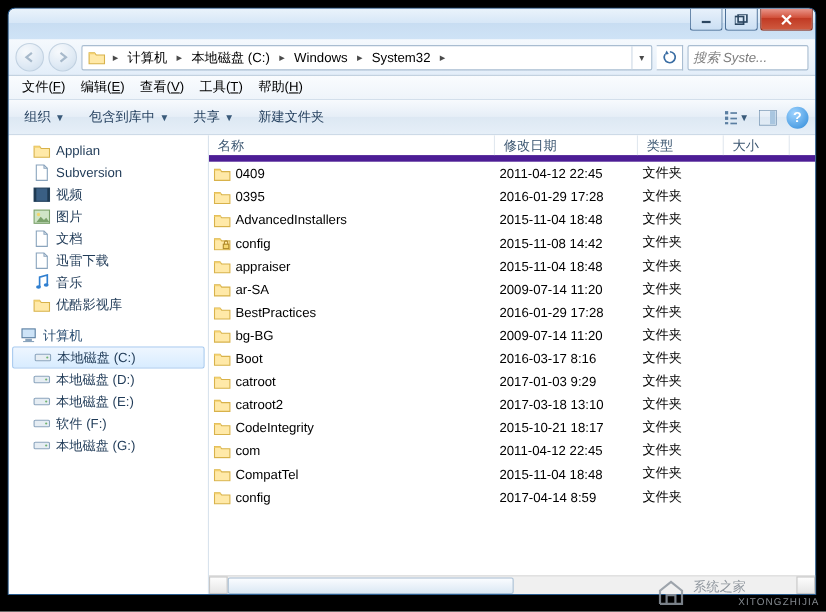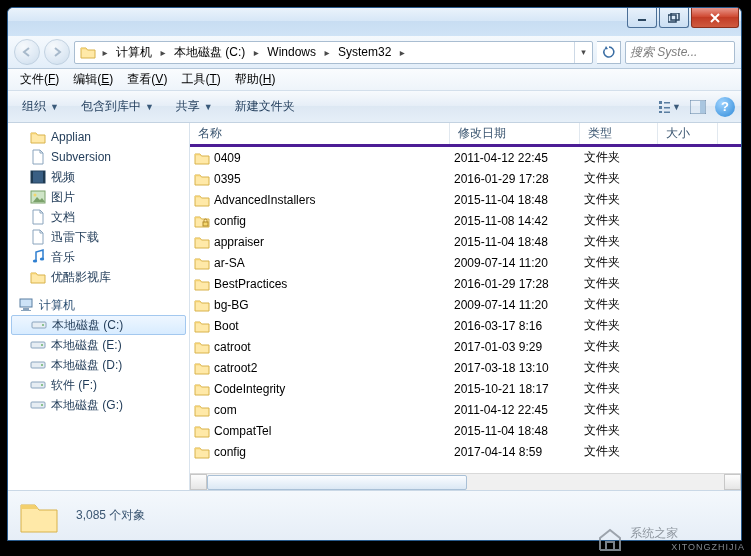--- a/index.html
+++ b/index.html
@@ -29,34 +29,34 @@
 .tool-spacer { flex:1; }
 .toolicon { width:22px; height:22px; display:flex; align-items:center; justify-content:center; color:#3a5a7a; }
 .toolicon.help { width:20px; height:20px; border-radius:50%; background: radial-gradient(circle at 35% 30%, #9ed3ff,#2f8ad8); color:#fff; font-weight:bold; font-size:13px; }
 .content { flex:1; display:flex; min-height:0; }
 .sidebar { width:182px; border-right:1px solid #d9e3ed; overflow-y:auto; padding:4px 0; background:#fff; color:#1f3a57; }
 .side-item { display:flex; align-items:center; height:20px; padding-left:22px; gap:5px; white-space:nowrap; }
 .side-item.header { padding-left:10px; color:#2b4f73; margin-top:8px; }
 .side-item.sel { background: linear-gradient(#eef6ff,#d8ecff); border:1px solid #a3c8ef; border-radius:2px; margin:0 3px; padding-left:19px; }
 .si-ico { width:16px; height:16px; display:flex; align-items:center; justify-content:center; }
 .filepane { flex:1; display:flex; flex-direction:column; min-width:0; background:#fff; }
-.fphdr { height:24px; border-bottom:3px solid #4c1d95; display:flex; align-items:center; color:#3a5570; }
+.fphdr { height:24px; border-bottom:6px solid #4c1d95; display:flex; align-items:center; color:#3a5570; }
 .fphdr > div { height:100%; display:flex; align-items:center; padding-left:8px; border-right:1px solid #e1e8ef; }
 .c-name { width:260px; } .c-date { width:130px; } .c-type { width:78px; } .c-size { width:60px; }
 .fplist { flex:1; overflow:hidden; position:relative; }
 .fprow { display:flex; align-items:center; height:21px; padding-left:4px; }
 .fprow .c-name { display:flex; align-items:center; gap:4px; }
 .fprow .c-date, .fprow .c-type { color:#000000; }
 .fp-hscroll { height:17px; background:#f0f0f0; border-top:1px solid #d9d9d9; position:relative; }
 .fp-hscroll::before, .fp-hscroll::after { content:''; position:absolute; top:0; width:17px; height:100%; background:linear-gradient(#fdfdfd,#e6e6e6); border:1px solid #c7c7c7; box-sizing:border-box; }
 .fp-hscroll::before { left:0; } .fp-hscroll::after { right:0; }
 .fp-thumb { position:absolute; left:17px; top:1px; height:15px; width:260px; background:linear-gradient(#fafcff,#dbe8f4); border:1px solid #a9c0d6; border-radius:2px; }
 .statusbar { height:50px; background: linear-gradient(#f4f8fc,#e6eef7); border-top:1px solid #cad8e6; display:flex; align-items:center; padding:0 10px; gap:16px; color:#3b5672; }
 .big-folder { width:42px; height:38px; }
-.branding { position:absolute; right:6px; bottom:4px; color:#7f8790; font-size:14px; display:flex; align-items:center; gap:6px; opacity:.85; z-index:2; }
+.branding { position:absolute; right:6px; bottom:4px; color:#7f8790; font-size:14px; display:flex; align-items:flex-start; gap:6px; opacity:.85; z-index:2; }
 .branding-sub { font-size:9px; letter-spacing:1px; color:#9aa0a7;margin-left:41px; }
 svg { display:block; }
 </style>
 </head>
 <body>
 
 <div class="window">
 
   <div class="titlebar">
     <div class="winbtn">
@@ -259,30 +259,30 @@
           </span>
           <span>本地磁盘 (C:)</span>
         </div>
         <div class="side-item">
           <span class="si-ico">
             <svg width="16" height="12" viewBox="0 0 16 12">
               <rect x="1" y="3" width="14" height="6" rx="1" fill="#e6edf3" stroke="#8aa4bd"></rect>
               <circle cx="12" cy="6" r="1" fill="#6fb36f"></circle>
             </svg>
           </span>
-          <span>本地磁盘 (E:)</span>
+          <span>本地磁盘 (D:)</span>
         </div>
         <div class="side-item">
           <span class="si-ico">
             <svg width="16" height="12" viewBox="0 0 16 12">
               <rect x="1" y="3" width="14" height="6" rx="1" fill="#e6edf3" stroke="#8aa4bd"></rect>
               <circle cx="12" cy="6" r="1" fill="#6fb36f"></circle>
             </svg>
           </span>
-          <span>本地磁盘 (D:)</span>
+          <span>本地磁盘 (E:)</span>
         </div>
         <div class="side-item">
           <span class="si-ico">
             <svg width="16" height="12" viewBox="0 0 16 12">
               <rect x="1" y="3" width="14" height="6" rx="1" fill="#e6edf3" stroke="#8aa4bd"></rect>
               <circle cx="12" cy="6" r="1" fill="#6fb36f"></circle>
             </svg>
           </span>
           <span>软件 (F:)</span>
         </div>
@@ -516,27 +516,20 @@
      <div class="c-type">文件夹</div>
      <div class="c-size"></div>
    </div>
         </div>
       <div class="fp-hscroll">
           <div class="fp-thumb"></div>
         </div>
     </div>
   </div>
 
-  <div class="statusbar">
-    <svg class="big-folder" viewBox="0 0 42 38">
-        <path d="M3 8 h14 l4 5 H39 v22 H3 z" fill="#ffe9a8" stroke="#d8b24a"></path>
-        <path d="M3 8 h14 l3 4 H3 z" fill="#f3d06e"></path>
-      </svg>
-    <span>3,085 个对象</span>
-  </div>
 </div>
 
 <div class="branding">
   <svg width="28" height="26" viewBox="0 0 28 26">
       <path d="M4 24 V12 L14 4 L24 12 V24 H4 M10 24 V16 H18 V24" fill="none" stroke="#8f97a0" stroke-width="2"></path>
     </svg>
   <div>
       <div>系统之家</div>
       <div class="branding-sub">XITONGZHIJIA</div>
     </div>

